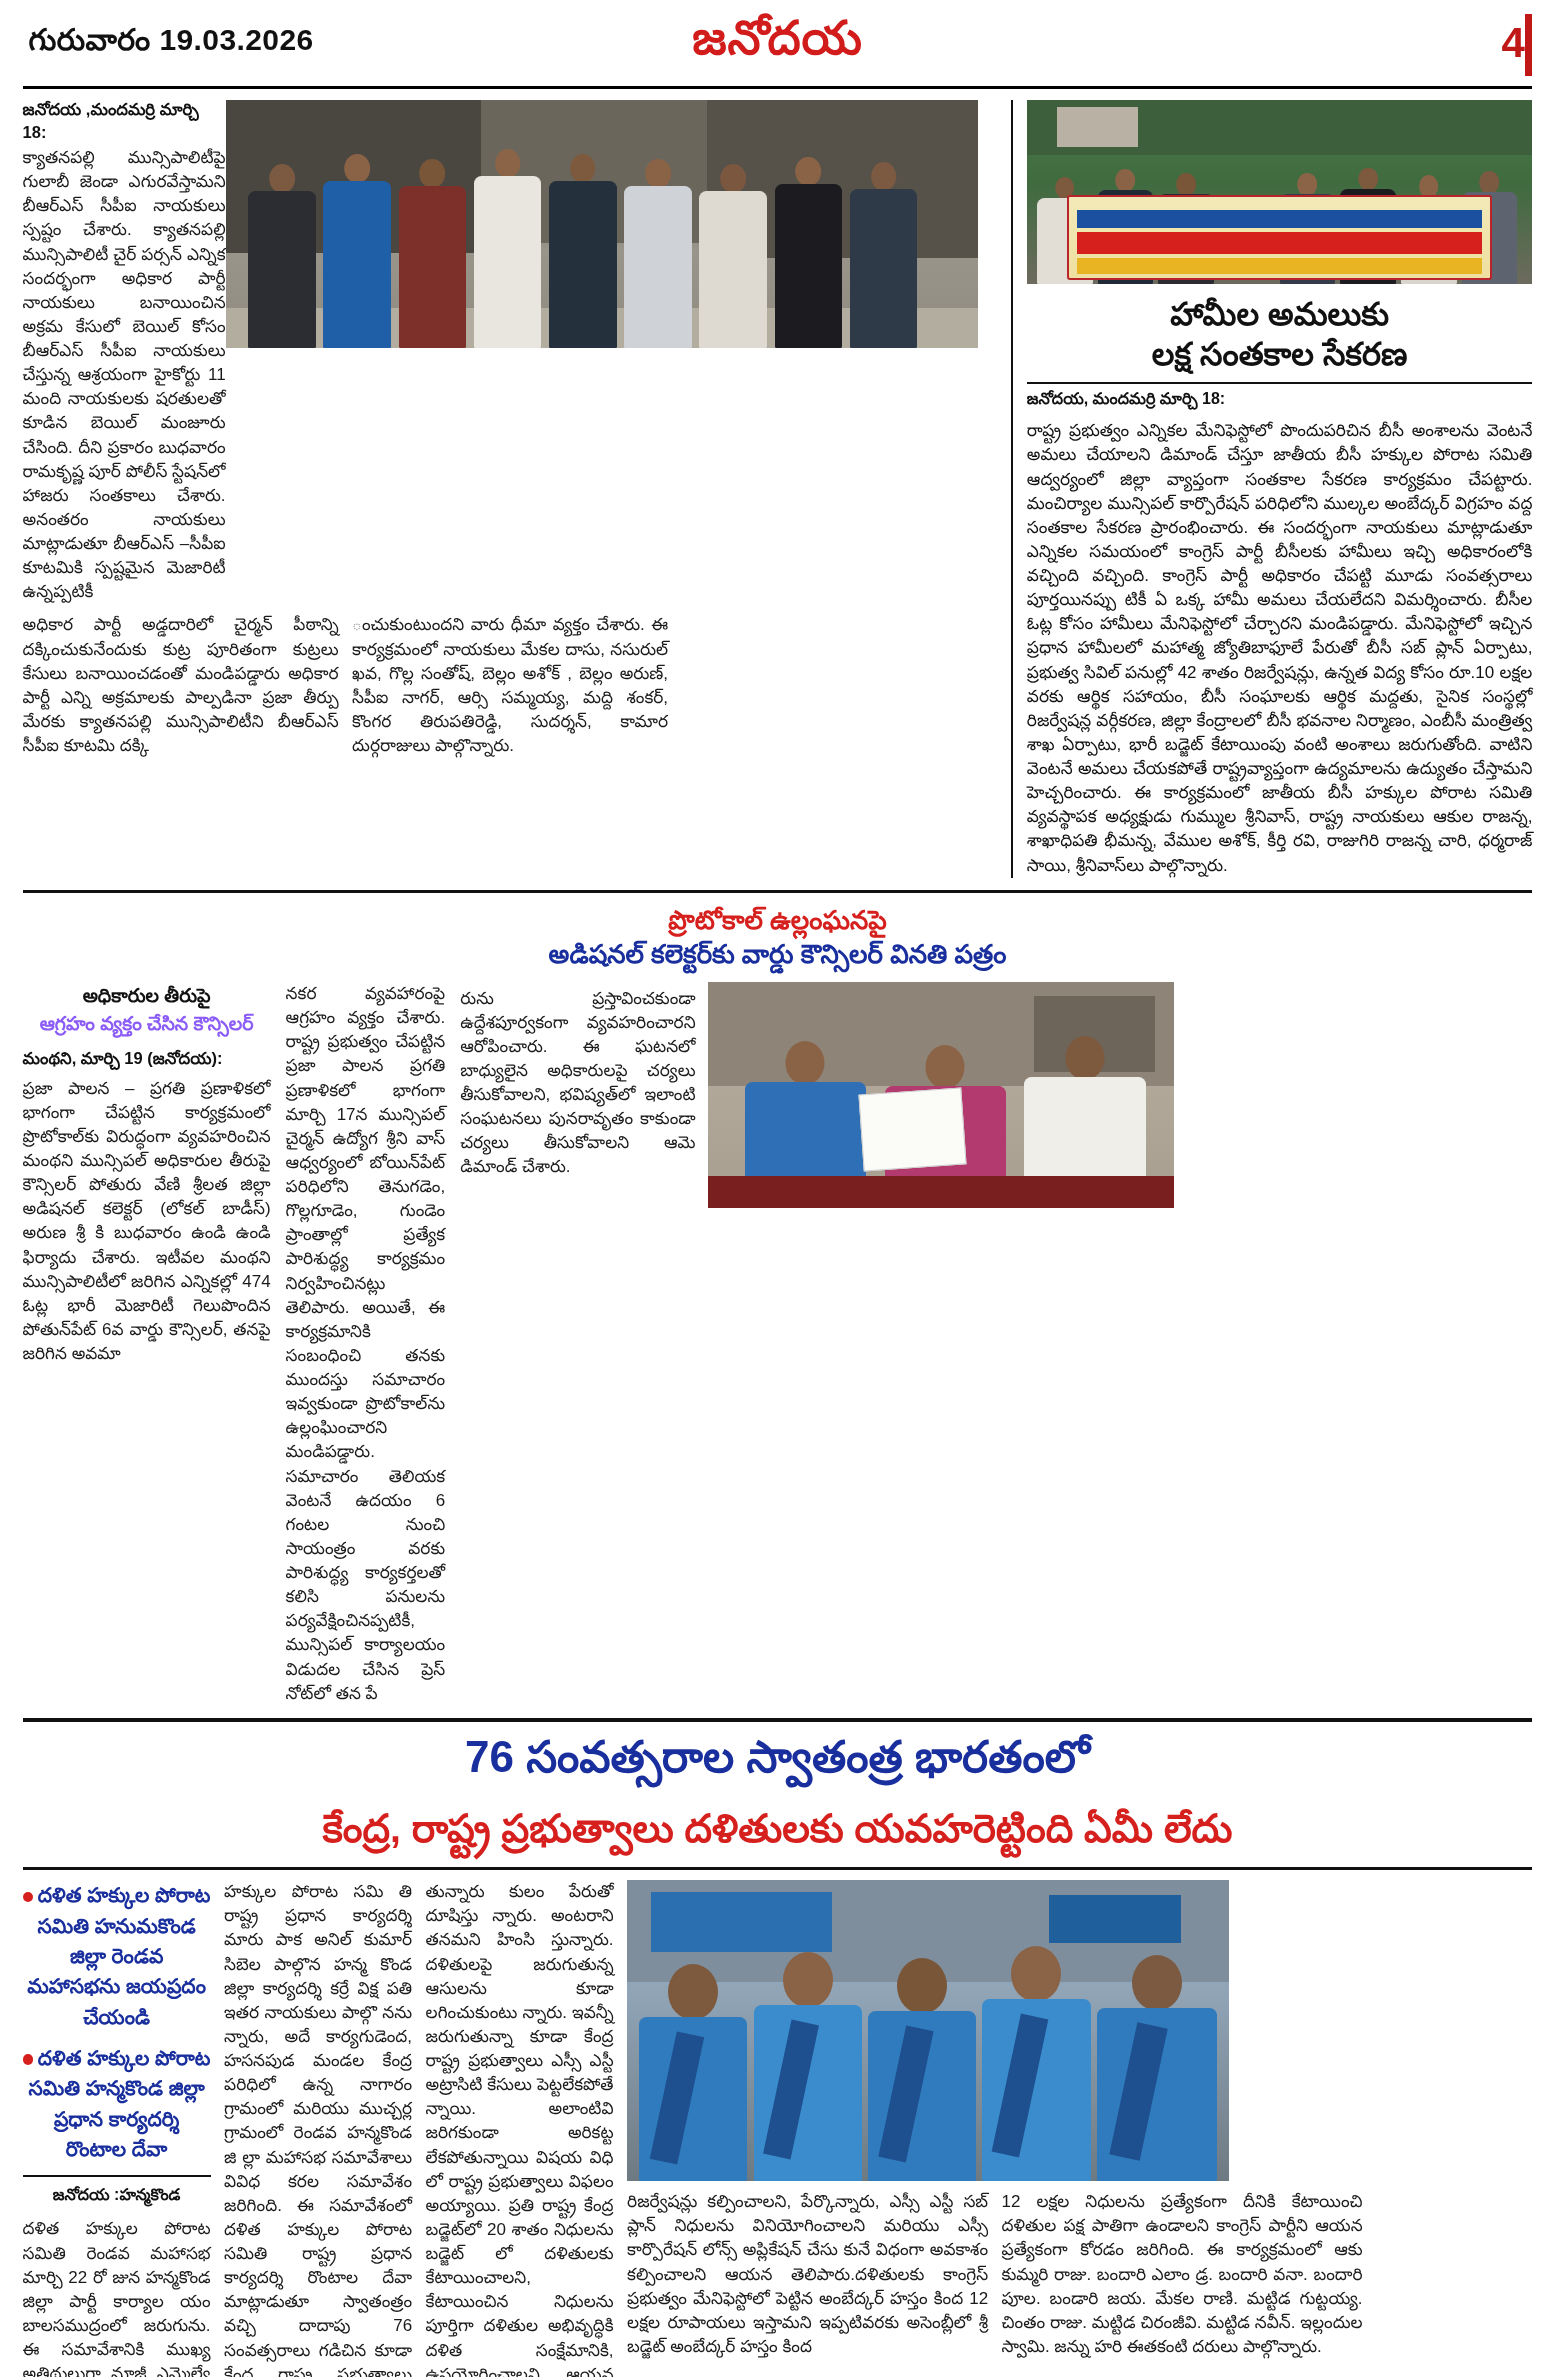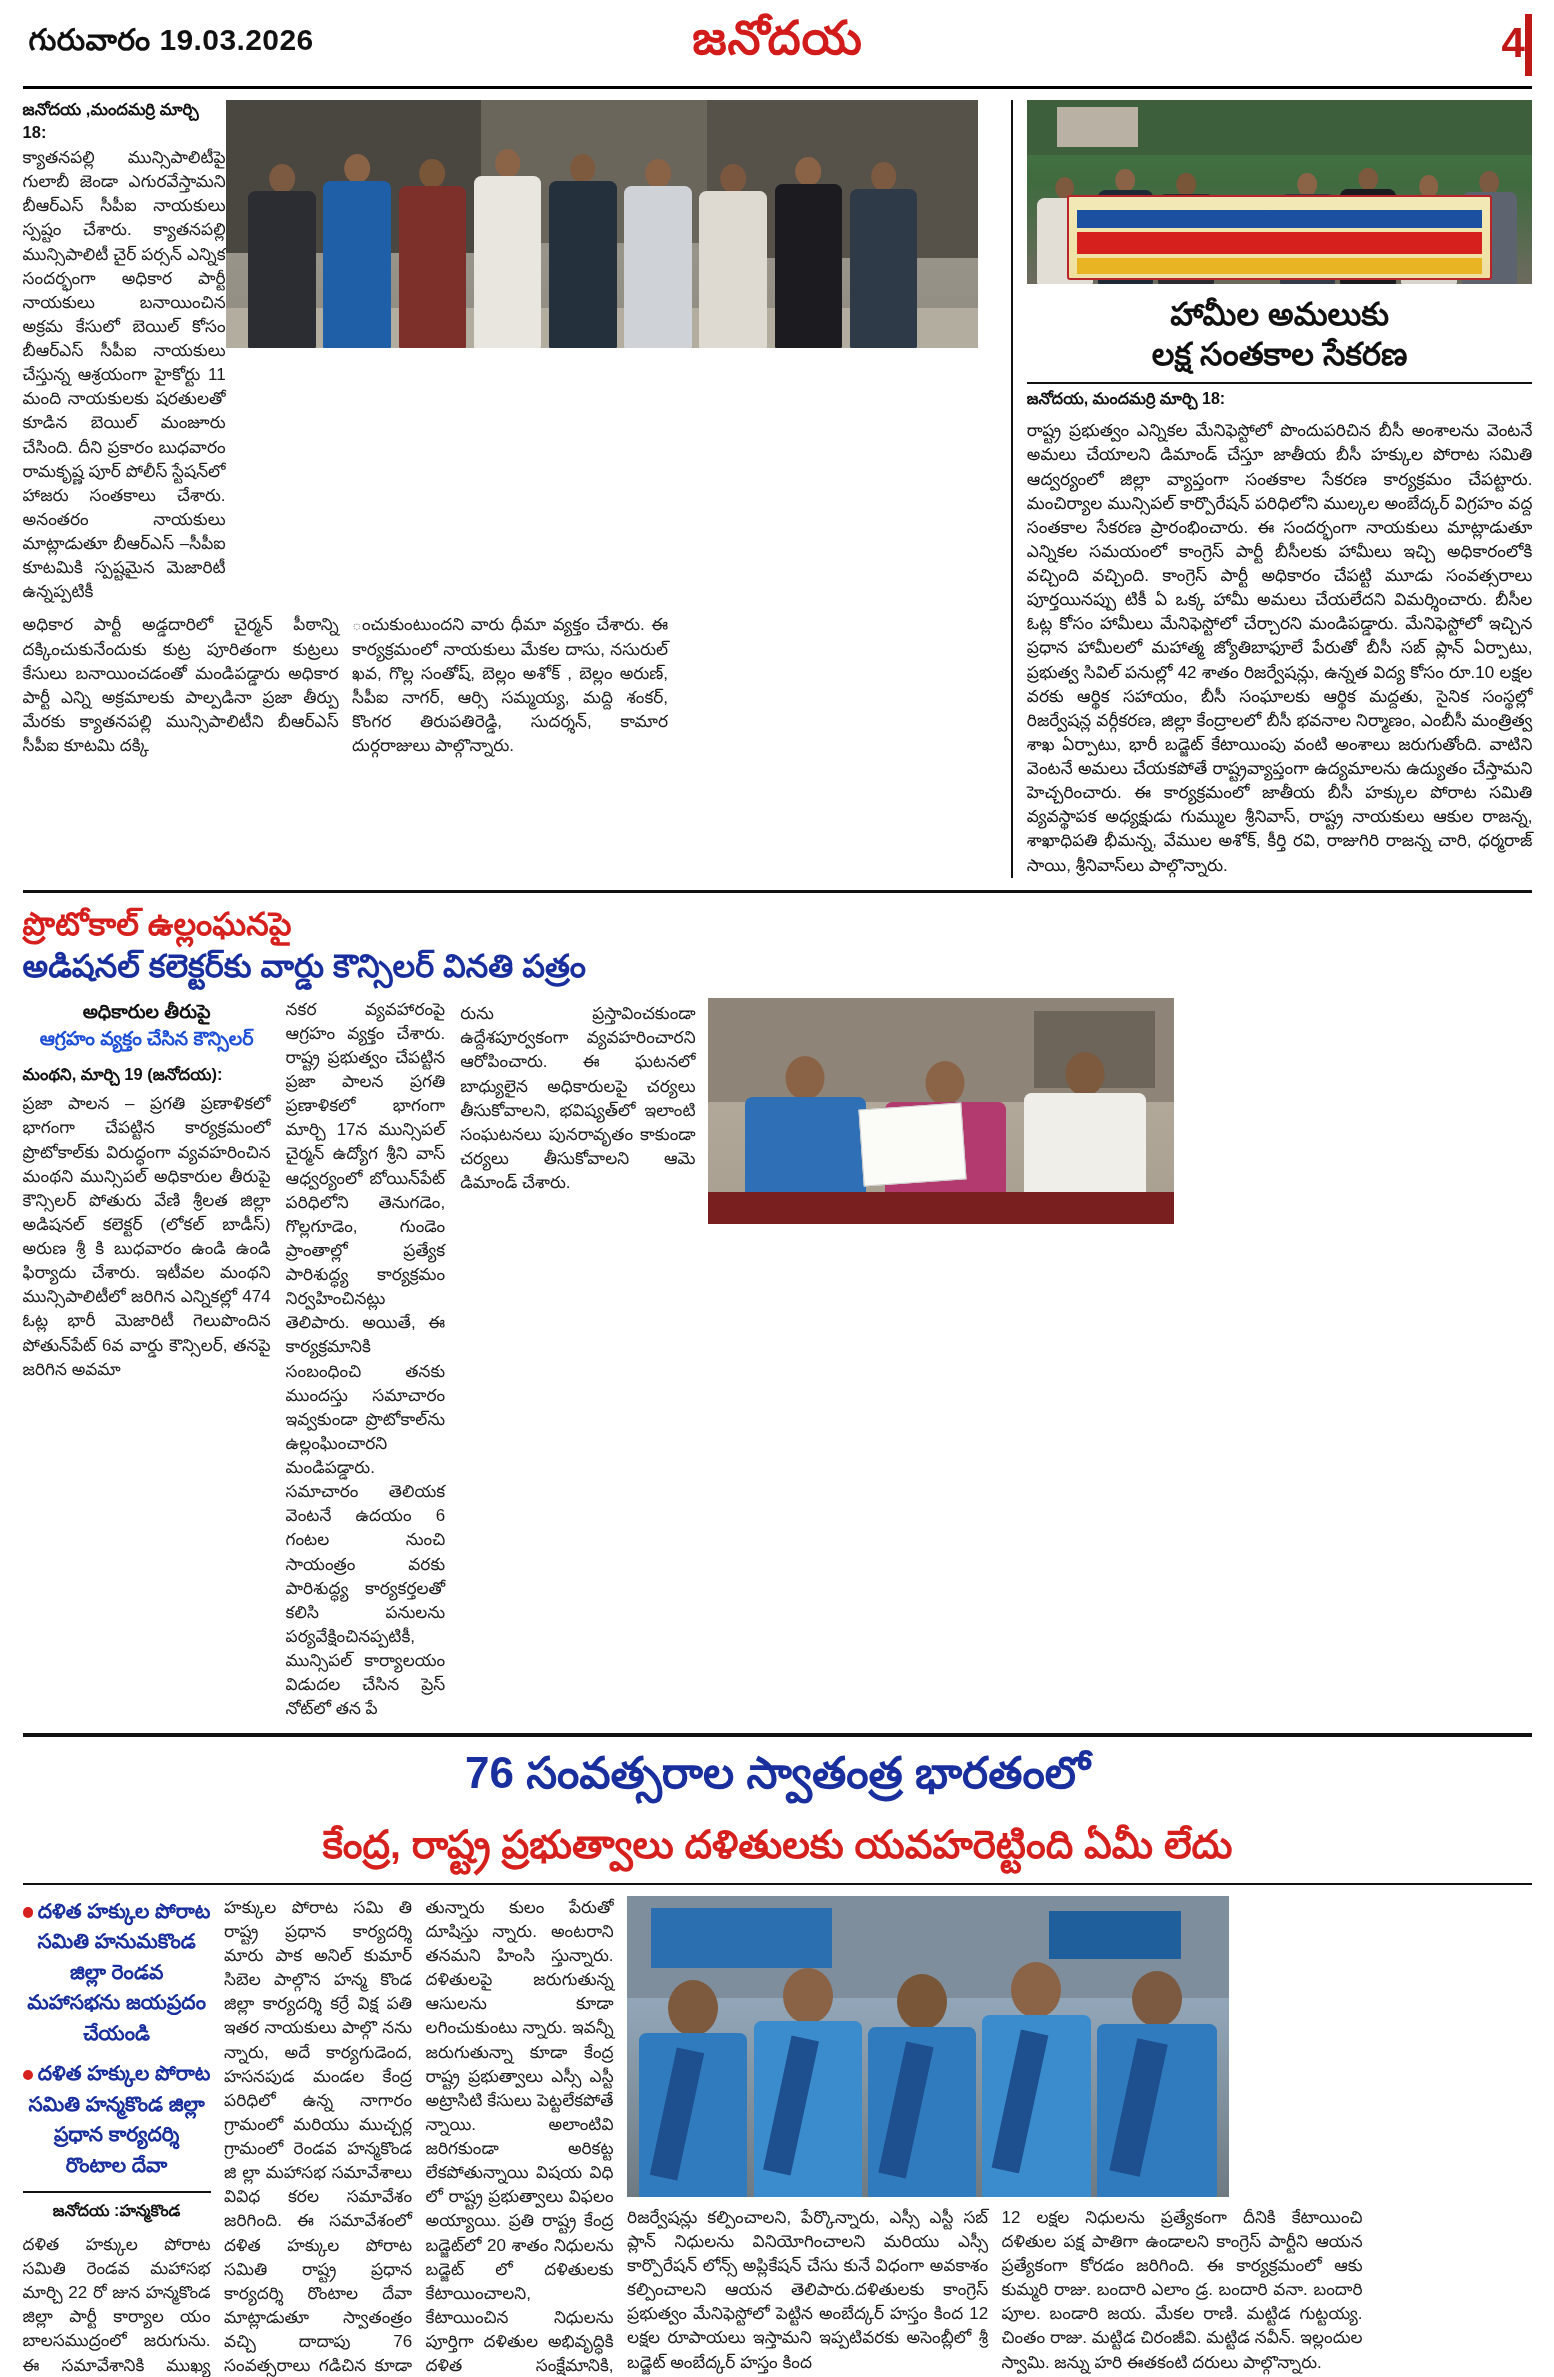--- a/index.html
+++ b/index.html
@@ -111,40 +111,40 @@
     margin:10.5px 0 7.5px 0;
     color:#111;
     text-align:center;
     font-weight:bold;
   }
   .hamili-by { font-size:16px; font-weight:bold; text-align:left; margin-bottom:7.5px;}
   .hamili-text { font-size:17px; line-height:1.42; text-align:justify; }
 
   
   .s2-head {
-    text-align:left;
+    text-align:center;
     color:#d6201d;
     font-weight:bold;
-    font-size:32px;
+    font-size:26px;
     line-height:1.3;
     margin:7.5px 0 6px 0;
   }
   .s2-head .l2 { color:#1a2f9e; display:block; }
   .s2-grid { display:flex; gap:15px; margin-top:10.5px; }
   .s2-c1 { width:248px; }
   .s2-c2 { width:316px; }
   .s2-right { width:888px; }
   .s2-kicker {
     text-align:center;
     font-size:19px;
     line-height:1.45;
     font-weight:bold;
     margin-bottom:12px;
   }
-  .s2-kicker .blue { color:#1d4ed8; }
+  .s2-kicker .blue { color:#8b5cf6; }
   .s2-photo { width:466px; height:226px; float:right; margin:0 0 7.5px 12px; }
 
   
   .s3-head1 {
     text-align:center;
     font-size:44px;
     color:#1a2f9e;
     font-weight:bold;
     margin:6px 0 12px 0;
   }

